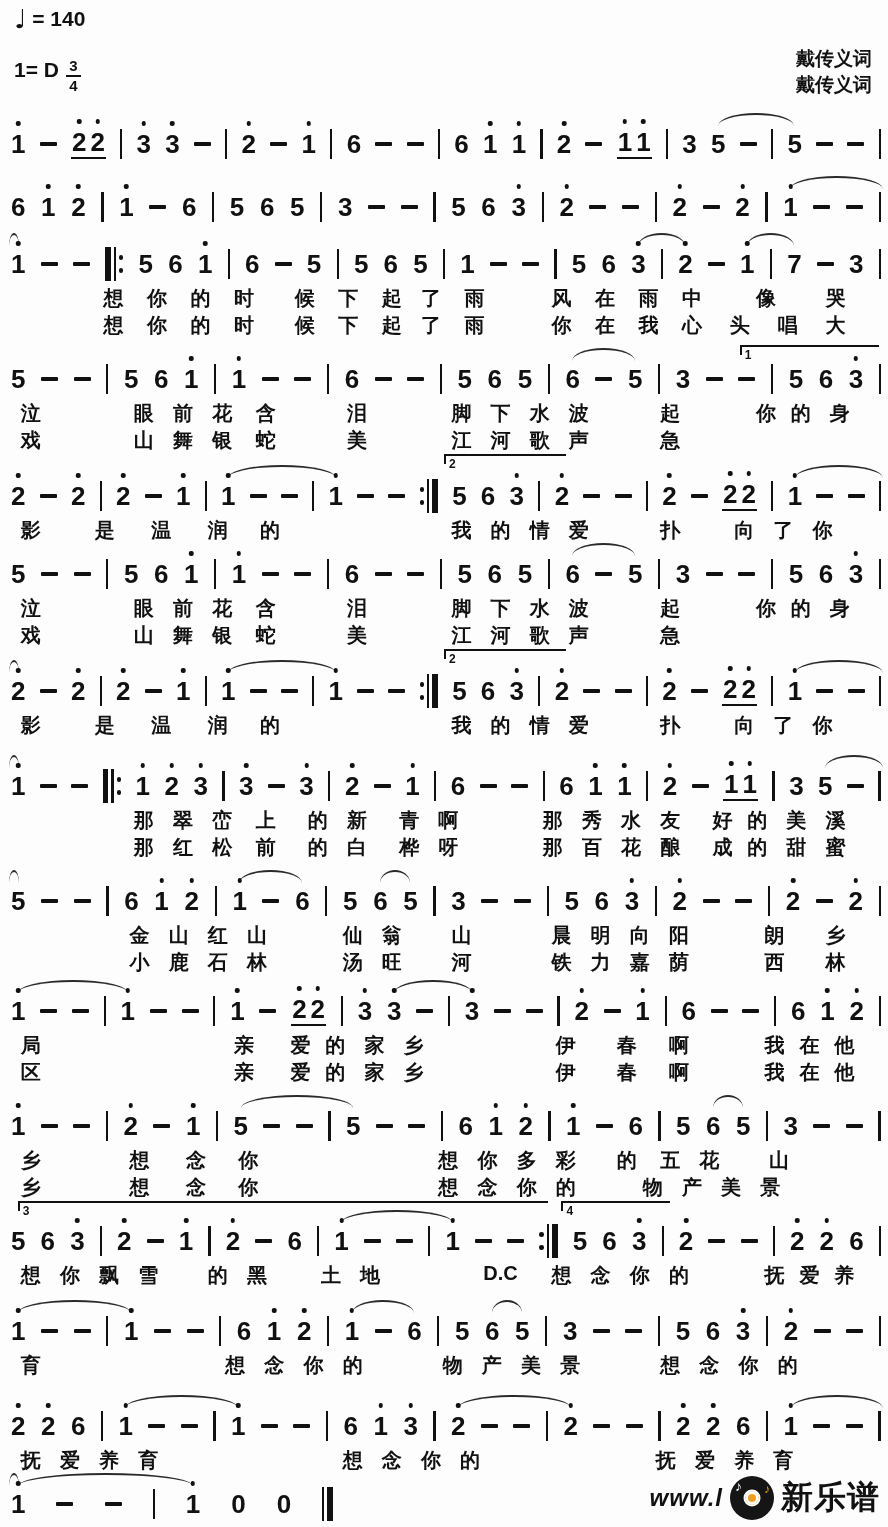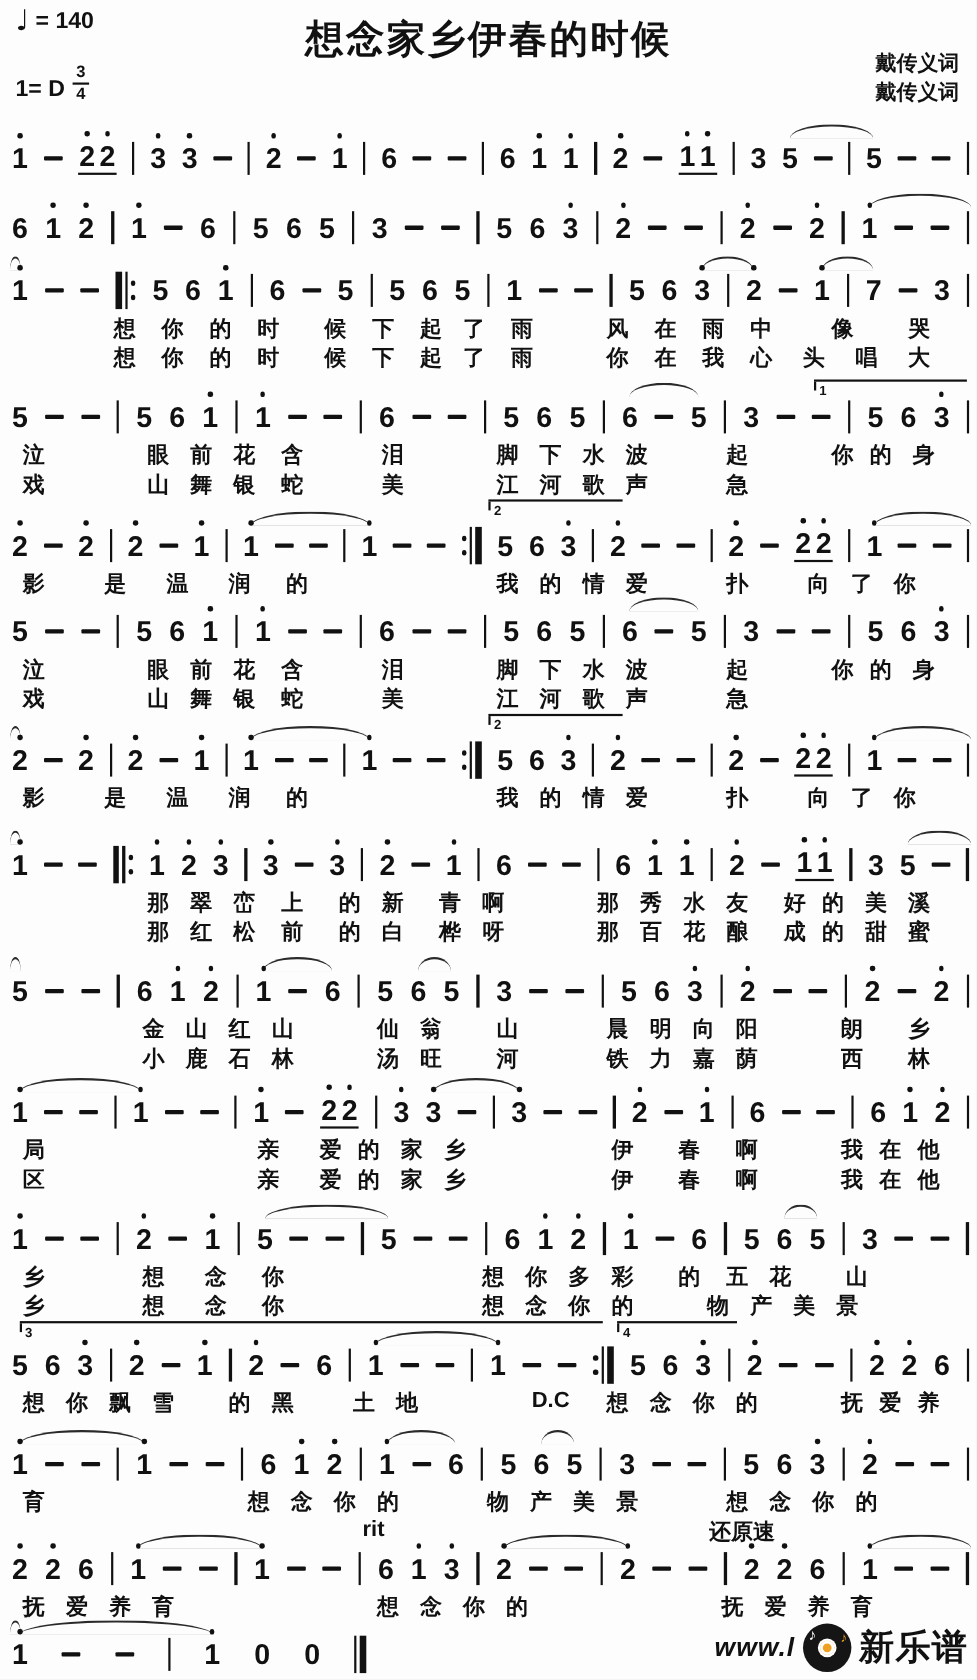--- a/index.html
+++ b/index.html
@@ -8,21 +8,21 @@
     position:relative; width:888px; height:1527px; margin:0 auto;
     background:#fdfdfd; color:#111; overflow:hidden;
     font-family:"Liberation Sans","DejaVu Sans",sans-serif;
   }
   
   .tempo { position:absolute; left:14px; top:6px; font-size:21px; font-weight:700; display:flex; align-items:center; gap:6px; }
   .qnote { font-family:"DejaVu Sans",sans-serif; font-size:26px; line-height:1; }
   .title { position:absolute; left:0; right:0; top:12px; margin:0; text-align:center;
            font-size:35px; font-weight:900; letter-spacing:2px; }
   .credits { position:absolute; right:16px; top:46px; font-size:19px; font-weight:700; line-height:1.35; text-align:left; }
-  .keysig { position:absolute; left:14px; top:58px; font-size:21px; font-weight:700; display:flex; align-items:flex-end; gap:7px; }
+  .keysig { position:absolute; left:14px; top:58px; font-size:21px; font-weight:700; display:flex; align-items:flex-start; gap:7px; }
   .frac { display:inline-flex; flex-direction:column; align-items:center; line-height:1; }
   .frac b { font-size:15px; font-weight:700; }
   .fbar { width:15px; height:2px; background:#111; margin:1.5px 0; }
   
   #score .system { position:absolute; left:9px; width:870px; }
   .arcs { position:relative; height:15px; }
   .nrow { display:flex; justify-content:space-between; align-items:center; height:38px; padding:0 2px; }
   .note { position:relative; font-weight:700; font-size:26px; line-height:1; }
   .odot { position:absolute; top:-10px; left:50%; transform:translateX(-50%);
           width:4.5px; height:4.5px; background:#111; border-radius:50%; }
@@ -57,21 +57,20 @@
 </head>
 <body>
 
 <div class="page">
 
   <div class="tempo">
     <span class="qnote">♩</span>
     <span>= 140</span>
   </div>
 
-  <h1 class="title">想念家乡伊春的时候</h1>
 
   <div class="credits">
     <div>戴传义词</div>
     <div>戴传义词</div>
   </div>
 
   <div class="keysig">
     <span>1= D</span>
     <span class="frac">
       <b>3</b>
@@ -949,24 +948,20 @@
           <span class="syl" style="left: 39.5%;">的</span>
           <span class="syl" style="left: 51%;">物</span>
           <span class="syl" style="left: 55.5%;">产</span>
           <span class="syl" style="left: 60%;">美</span>
           <span class="syl" style="left: 64.5%;">景</span>
           <span class="syl" style="left: 76%;">想</span>
           <span class="syl" style="left: 80.5%;">念</span>
           <span class="syl" style="left: 85%;">你</span>
           <span class="syl" style="left: 89.5%;">的</span>
         </div>
-        <div class="sub">
-          <span class="syl b" style="left: 38%;">rit</span>
-          <span class="syl b" style="left: 76.5%;">还原速</span>
-        </div>
       </div>
       <div class="system" style="top: 1392px;">
         <div class="arcs">
           <div class="slur" style="left: 116px; width: 113px;"></div>
           <div class="slur" style="left: 449px; width: 113px;"></div>
           <div class="slur" style="left: 782px; width: 92px;"></div>
         </div>
         <div class="nrow" style="width: 100%;">
           <span class="note">2<i class="odot"></i></span>
           <span class="note">2<i class="odot"></i></span>

